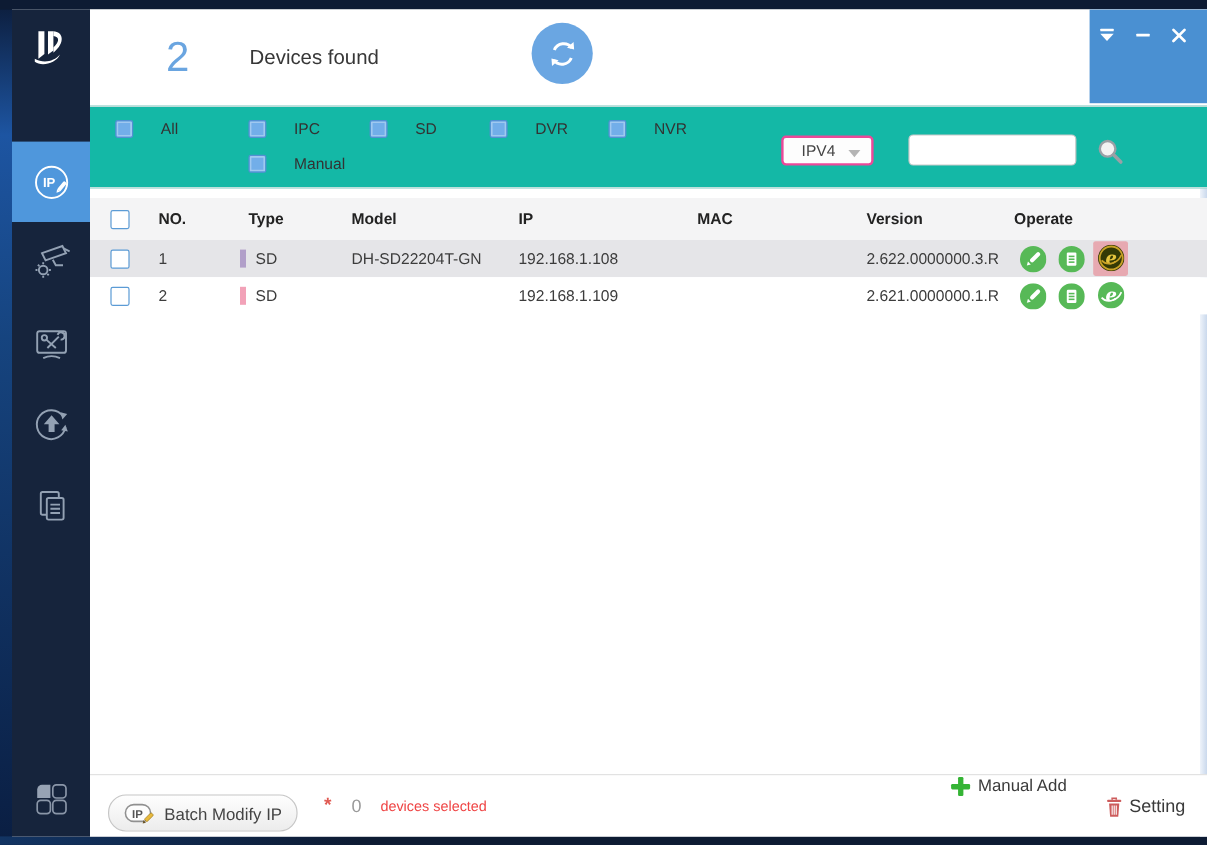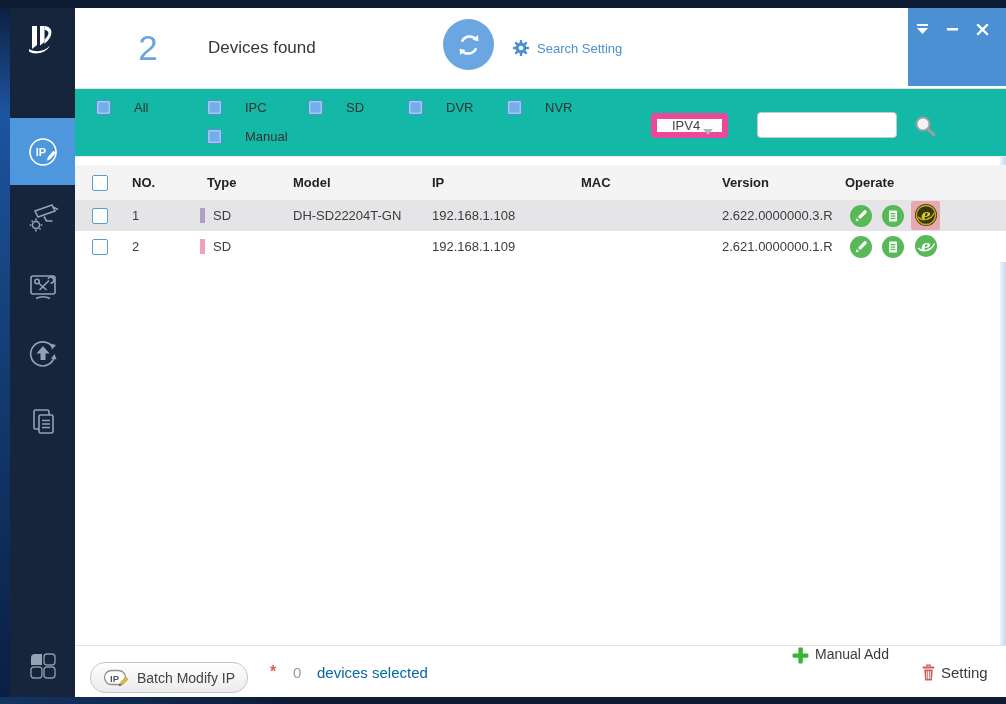--- a/index.html
+++ b/index.html
@@ -45,21 +45,21 @@
 
   
   .filterbar { left:0; top:80px; width:931px; height:69px; background:#14b8a6;
     border-top:1px solid #e4e4e4; border-bottom:1px solid #e9e9e9; }
   .filter-item { display:flex; align-items:center; gap:23px; height:16px; }
   .filter-label { font-size:13px; color:#333; }
   .cb { width:15px; height:15px; border:1px solid #6b9fd8; background:#fff; border-radius:2px; cursor:pointer; flex:0 0 auto; }
   .cb.checked { background:#72aee9; border-color:#5290d2; box-shadow:inset 0 0 0 1.5px rgba(255,255,255,.33); }
   .f-all{left:21px;top:10px}.f-ipc{left:132px;top:10px}.f-sd{left:233px;top:10px}
   .f-dvr{left:333px;top:10px}.f-nvr{left:432px;top:10px}.f-others{left:132px;top:39px}
-  .ipver { left:576px; top:24px; width:77px; height:25px; border:6px solid #ec4899; border-radius:4px;
+  .ipver { left:576px; top:24px; width:77px; height:25px; border:2px solid #ec4899; border-radius:4px;
     background:#fdfdfd; display:flex; align-items:center; font-size:13px; color:#444; padding-left:15px; cursor:pointer; }
   .ipver-arrow { position:absolute; right:9px; top:10px; width:0; height:0;
     border-left:5px solid transparent; border-right:5px solid transparent; border-top:6px solid #b4b4b4; }
   .search-box { left:682px; top:23px; width:140px; height:26px; border:1px solid #cicicl; border:1px solid #c9c9c9;
     border-radius:4px; font-size:13px; padding:0 8px; color:#333; outline:none; background:#fff; }
   .mag { left:838px; top:25px; width:24px; height:24px; cursor:pointer; }
 
   
   .thead { left:0; top:157px; width:931px; height:35px; background:#f4f4f5; }
   .th { position:absolute; top:0; height:35px; display:flex; align-items:center;
@@ -91,21 +91,21 @@
   
   .footer { left:0; top:637px; width:931px; height:52px; background:#fff; border-top:1px solid #e2e2e2; }
   .batch-btn { position:absolute; left:15px; top:16px; width:158px; height:31px; border:1px solid #c6c6c6;
     border-radius:15px; background:linear-gradient(#fefefe,#ececec); display:flex; align-items:center;
     justify-content:center; gap:7px; font-size:14px; color:#444; cursor:pointer; }
   .star { position:absolute; left:195px; top:0; height:52px; display:flex; align-items:center;
     color:#e05a52; font-size:16px; font-weight:bold; }
   .sel-count { position:absolute; left:218px; top:0; height:52px; display:flex; align-items:center;
     color:#9a9a9a; font-size:15px; }
   .sel-label { position:absolute; left:242px; top:0; height:52px; display:flex; align-items:center;
-    color:#0369a1; font-size:15px; }
+    color:#ef4444; font-size:12px; }
   .manual-add { position:absolute; left:716px; top:0; height:52px; display:flex; align-items:flex-start;
     gap:5px; font-size:14px; color:#3a3a3a; cursor:pointer; }
   .delete-btn { position:absolute; left:845px; top:0; height:52px; display:flex; align-items:center;
     gap:4px; font-size:15px; color:#3a3a3a; cursor:pointer; }
 </style>
 </head>
 <body>
 
 <div class="abs edge-left"></div>
 <div class="abs edge-top"></div>
@@ -181,33 +181,20 @@
     <div class="abs header">
       <div class="abs dev-count">2</div>
       <div class="abs dev-found">Devices found</div>
       <div class="abs refresh-btn">
         <svg width="34" height="34" viewBox="0 0 36 36" fill="none" stroke="#fff" stroke-width="2.6">
           <path d="M10.5 14.5 A9 9 0 0 1 26 12.5"></path>
           <path d="M25.5 21.5 A9 9 0 0 1 10 23.5"></path>
           <path d="M27.5 7.5 l.5 6.5 -6.3 -1.5 z" fill="#fff" stroke="none"></path>
           <path d="M8.5 28.5 l-.5 -6.5 6.3 1.5 z" fill="#fff" stroke="none"></path>
         </svg>
-      </div>
-      <div class="abs search-setting">
-        <svg width="18" height="18" viewBox="0 0 20 20">
-          <g fill="#4a90d2">
-            <rect x="8.6" y="1" width="2.8" height="18" rx="1"></rect>
-            <rect x="8.6" y="1" width="2.8" height="18" rx="1" transform="rotate(45 10 10)"></rect>
-            <rect x="8.6" y="1" width="2.8" height="18" rx="1" transform="rotate(90 10 10)"></rect>
-            <rect x="8.6" y="1" width="2.8" height="18" rx="1" transform="rotate(135 10 10)"></rect>
-            <circle cx="10" cy="10" r="6"></circle>
-          </g>
-          <circle cx="10" cy="10" r="2.6" fill="#fff"></circle>
-        </svg>
-        <span>Search Setting</span>
       </div>
       <div class="abs win-panel">
         <div class="abs win-btn wb1">
           <svg width="13" height="12" viewBox="0 0 14 12" fill="#fff">
             <rect x="1" y="0.5" width="12" height="2.4" rx=".5"></rect>
             <path d="M1 5 h12 l-6 6.5 z"></path>
           </svg>
         </div>
         <div class="abs win-btn wb2">
           <svg width="13" height="12" viewBox="0 0 14 12" fill="#fff">

